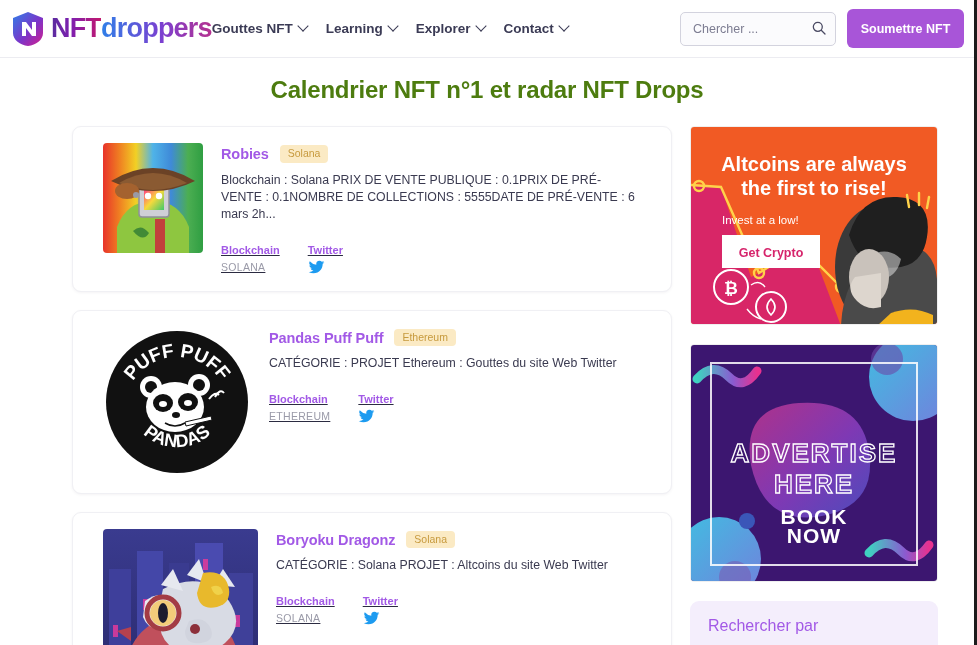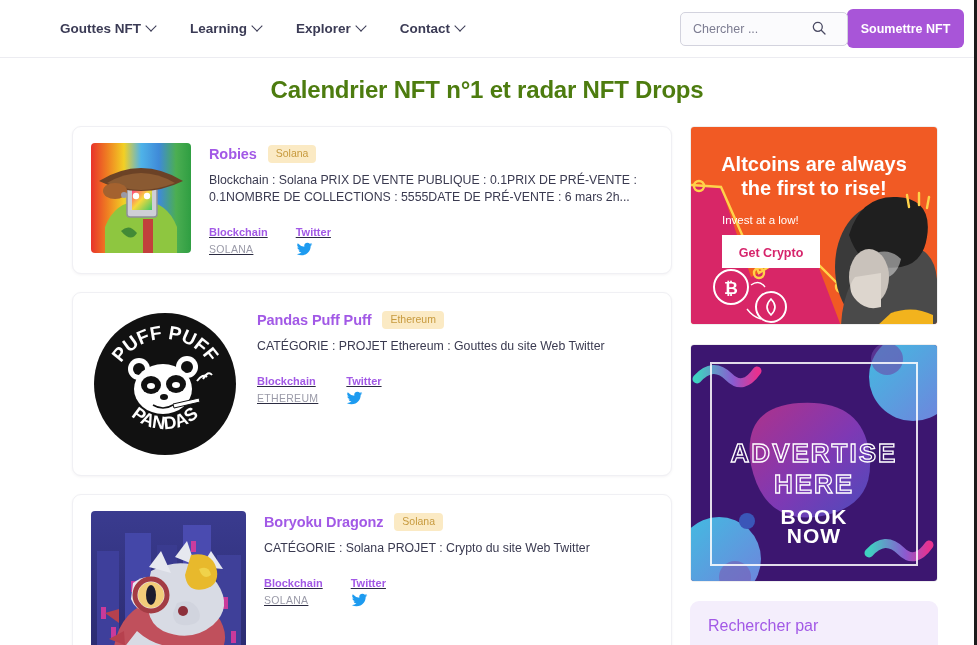--- a/index.html
+++ b/index.html
@@ -25,40 +25,40 @@
   .brand-text { font-size: 27px; font-weight: bold; letter-spacing: -0.8px; line-height: 1; }
   .brand-nft-grad {
     background: linear-gradient(90deg,#5a2d9e 0%, #7e1fb0 40%, #c2186e 100%);
     -webkit-background-clip: text; background-clip: text; color: transparent;
   }
   .brand-droppers {
     background: linear-gradient(90deg,#2f7fe8 0%, #7c3fd0 55%, #b5318f 100%);
     -webkit-background-clip: text; background-clip: text; color: transparent;
   }
 
-  .nav { display: flex; align-items: center; margin-left: 60px; gap: 34px; text-align: center; }
+  .nav { display: flex; align-items: center; gap: 18px; text-align: center; }
   .nav-item {
     display: flex; align-items: center; gap: 6px;
     font-size: 13.5px; font-weight: bold; color: #3b3b55;
     cursor: pointer; white-space: nowrap;
   }
   .chev { display: inline-block; width: 9px; height: 9px; position: relative; top: -2px; }
   .chev::after {
     content: ""; position: absolute; left: 0; top: 0;
     width: 7px; height: 7px;
     border-right: 1.8px solid #3b3b55; border-bottom: 1.8px solid #3b3b55;
     transform: rotate(45deg);
   }
 
   .search-wrap {
     margin-left: auto; position: relative;
     width: 156px; height: 34px;
   }
   .search-input {
-    width: 168px; height: 34px;
+    width: 156px; height: 34px;
     border: 1px solid #d3d3de; border-radius: 5px;
     background: #fbfbfd;
     padding: 0 30px 0 12px;
     font-size: 12.5px; font-family: "Liberation Sans", sans-serif;
     color: #5a5a72; outline: none;
   }
   .search-input::placeholder { color: #7d7d92; }
   .search-ico {
     position: absolute; right: 9px; top: 8px;
     width: 16px; height: 16px; pointer-events: none;
@@ -90,21 +90,21 @@
   .col-main { width: 600px; margin-left: 72px; }
   .col-side { width: 248px; margin-left: 18px; }
 
   
   .card {
     background: #fff;
     border: 1px solid #f0f0f4;
     border-radius: 9px;
     box-shadow: 0 1px 3px rgba(30,20,60,0.05);
     display: flex;
-    padding: 16px 18px;
+    padding: 16px 30px;
     margin-bottom: 18px;
   }
   .card-thumb {
     flex: none;
     border-radius: 4px;
     overflow: hidden;
     background: #fff;
   }
   .card-body { margin-left: 18px; flex: 1; min-width: 0; padding-top: 2px; }
   .card-head { display: flex; align-items: center; gap: 11px; }
@@ -146,20 +146,36 @@
   }
   .side-panel-title { font-size: 16px; font-weight: normal; color: #a259e6; }
 </style>
 </head>
 <body>
 
 <div class="page">
 
   <div class="header">
 
+    <div class="brand">
+      <svg class="brand-mark" viewBox="0 0 34 36">
+        <defs>
+          <linearGradient id="lg" x1="0" y1="0" x2="1" y2="1">
+            <stop offset="0%" stop-color="#2f7fe8"></stop>
+            <stop offset="55%" stop-color="#7b35c9"></stop>
+            <stop offset="100%" stop-color="#d31f8e"></stop>
+          </linearGradient>
+        </defs>
+        <path d="M17 1 L32 7 V22 C32 29 25 34 17 35 C9 34 2 29 2 22 V7 Z" fill="url(#lg)"></path>
+        <path d="M11 11 h4 l6 8 V11 h4 v14 h-4 l-6 -8 v8 h-4 z" fill="#ffffff"></path>
+      </svg>
+      <div class="brand-text">
+        <span class="brand-nft-grad">NFT</span><span class="brand-droppers">droppers</span>
+      </div>
+    </div>
 
     <div class="nav">
       <div class="nav-item">
         <span>Gouttes NFT</span>
         <span class="chev"></span>
       </div>
       <div class="nav-item">
         <span>Learning</span>
         <span class="chev"></span>
       </div>
@@ -339,21 +355,21 @@
             <path d="M46 120 q24 22 60 14 q-12 16 -40 18 q-26 2 -34 -14z" fill="#d8dbe4"></path>
             <path d="M56 138 q22 8 44 2 q-16 12 -44 -2z" fill="#c35560"></path>
             <path d="M108 58 q10 -4 12 6 q-8 6 -12 -6z" fill="#f0d24a"></path>
           </svg>
         </div>
         <div class="card-body">
           <div class="card-head">
             <div class="card-title">Boryoku Dragonz</div>
             <div class="chain-badge">Solana</div>
           </div>
-          <div class="card-desc">CATÉGORIE : Solana PROJET : Crypto du site Web Twitter</div>
+          <div class="card-desc">CATÉGORIE : Solana PROJET : Altcoins du site Web Twitter</div>
           <div class="card-meta">
             <div class="meta-col">
               <div class="meta-label">Blockchain</div>
               <div class="meta-value">SOLANA</div>
             </div>
             <div class="meta-col tw">
               <div class="meta-label">Twitter</div>
               <svg class="tw-ico" viewBox="0 0 24 20">
                 <path d="M23 2.5a9 9 0 0 1-2.6.8A4.5 4.5 0 0 0 22.4.8a9 9 0 0 1-2.9 1.1A4.5 4.5 0 0 0 11.8 6a12.8 12.8 0 0 1-9.3-4.7 4.5 4.5 0 0 0 1.4 6 4.4 4.4 0 0 1-2-.6 4.5 4.5 0 0 0 3.6 4.4 4.5 4.5 0 0 1-2 .1 4.5 4.5 0 0 0 4.2 3.1A9 9 0 0 1 1 16.2a12.7 12.7 0 0 0 6.9 2c8.3 0 12.8-6.9 12.8-12.8v-.6A9 9 0 0 0 23 2.5z" fill="#1d9bf0"></path>
               </svg>

